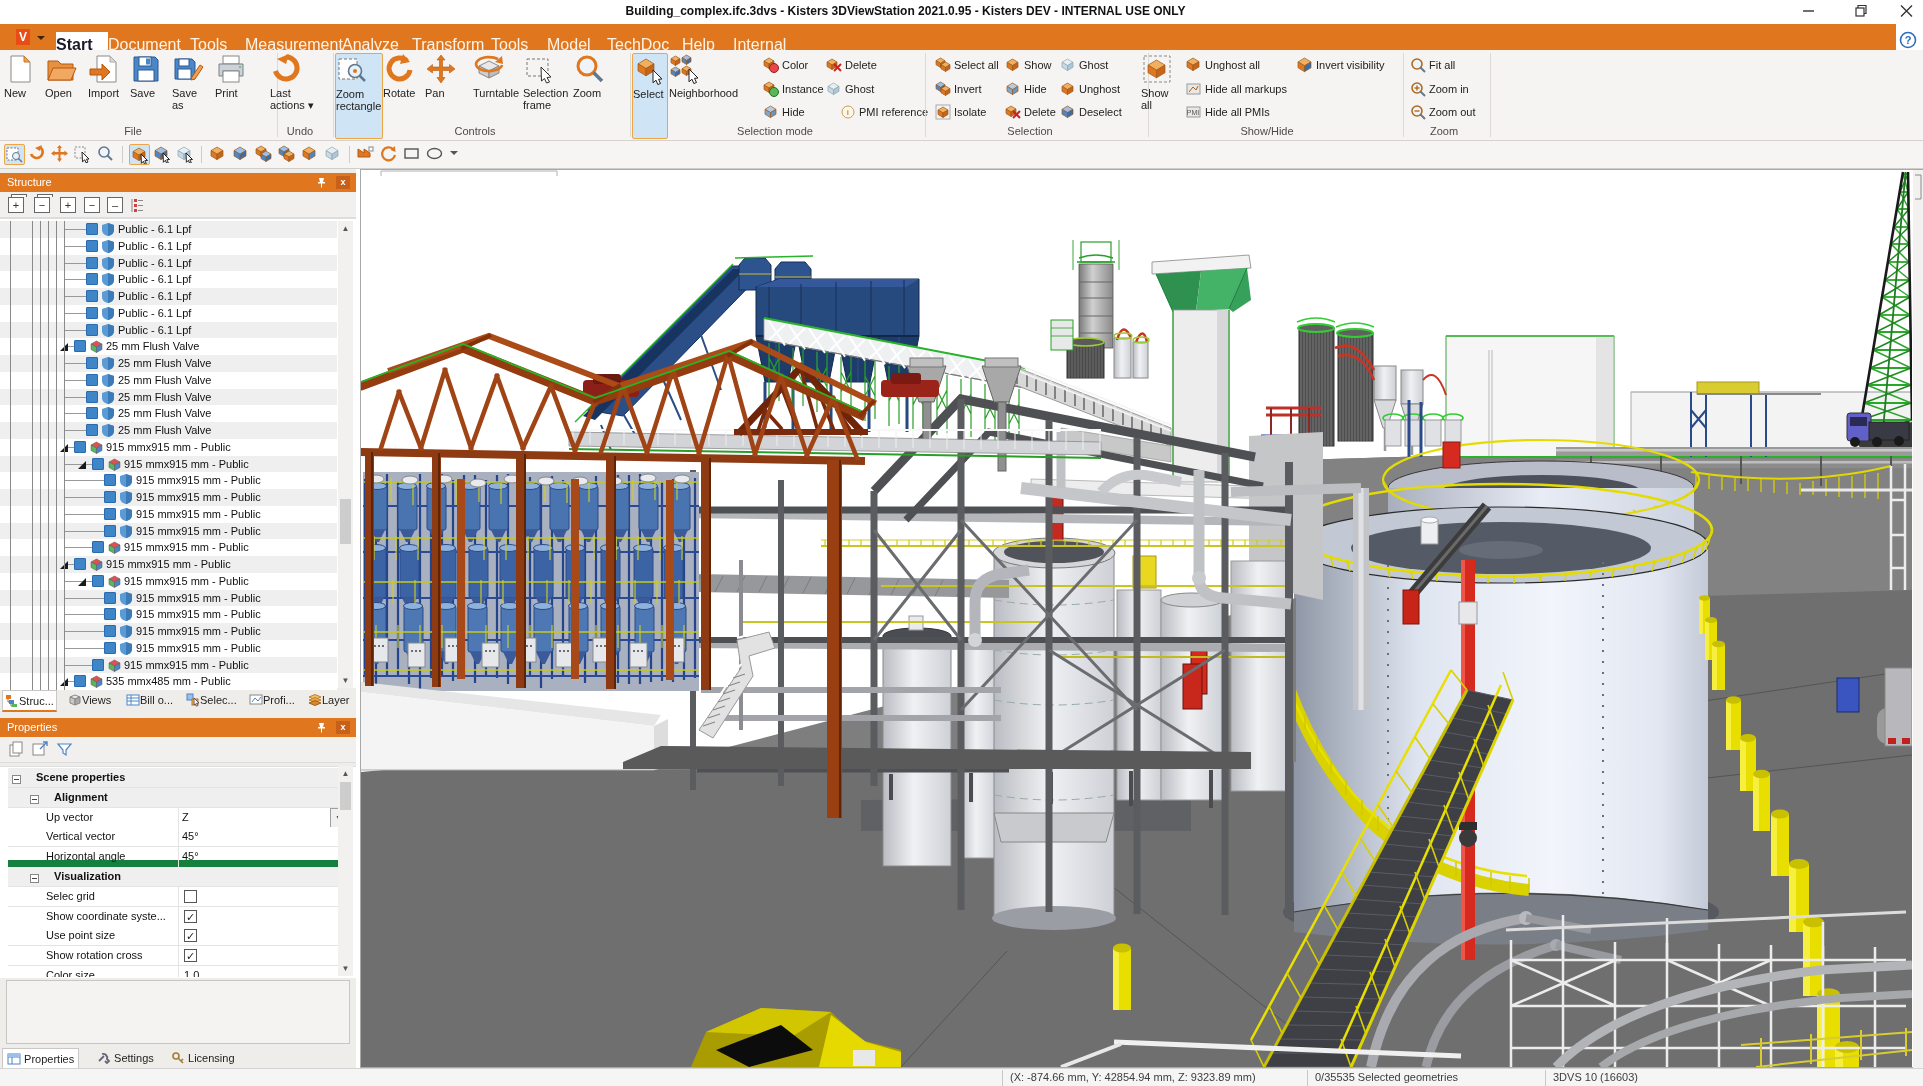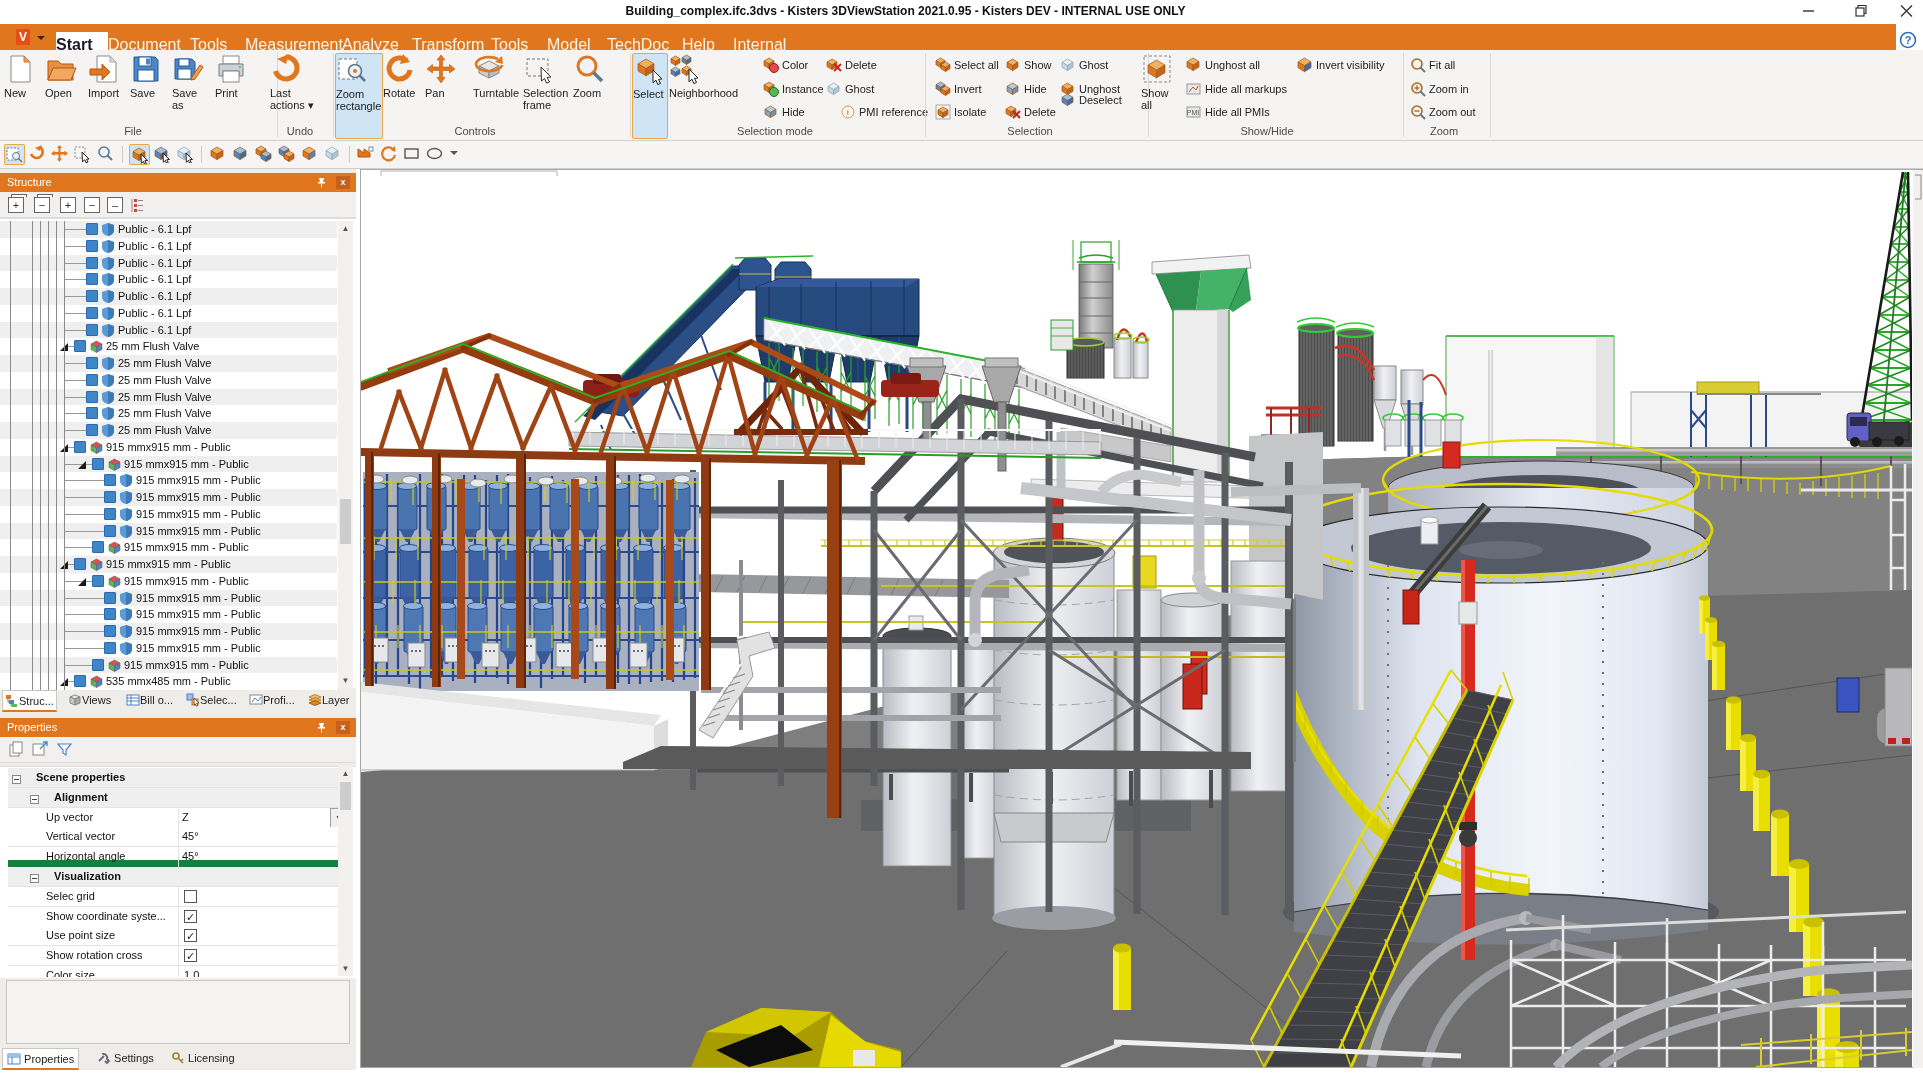--- a/index.html
+++ b/index.html
@@ -236,21 +236,21 @@
       <div class="sm" style="left:1060px;top:5px"><svg width="16" height="16" viewBox="0 0 16 16">
           <path d="M2 5.3 L7.5 2 L13 5.3 L7.5 8.6 Z" fill="#e8eef4" stroke="#8aa" stroke-width="0.7"></path>
           <path d="M2 5.3 V10.25 L7.5 13.55 V8.6 Z" fill="#c8d8e8" stroke="#8aa" stroke-width="0.7"></path>
           <path d="M13 5.3 V10.25 L7.5 13.55 V8.6 Z" fill="#b0c4d8" stroke="#8aa" stroke-width="0.7"></path>
         </svg>Ghost</div>
       <div class="sm" style="left:1060px;top:29px"><svg width="16" height="16" viewBox="0 0 16 16">
           <path d="M2 5.3 L7.5 2 L13 5.3 L7.5 8.6 Z" fill="#f0b060" stroke="#9a5a20" stroke-width="0.7"></path>
           <path d="M2 5.3 V10.25 L7.5 13.55 V8.6 Z" fill="#e0771e" stroke="#9a5a20" stroke-width="0.7"></path>
           <path d="M13 5.3 V10.25 L7.5 13.55 V8.6 Z" fill="#c86418" stroke="#9a5a20" stroke-width="0.7"></path>
         </svg>Unghost</div>
-      <div class="sm" style="left:1060px;top:40px"><svg width="16" height="16" viewBox="0 0 16 16">
+      <div class="sm" style="left:1060px;top:52px"><svg width="16" height="16" viewBox="0 0 16 16">
           <path d="M2 5.3 L7.5 2 L13 5.3 L7.5 8.6 Z" fill="#9cc0e8" stroke="#9a5a20" stroke-width="0.7"></path>
           <path d="M2 5.3 V10.25 L7.5 13.55 V8.6 Z" fill="#4a86c8" stroke="#9a5a20" stroke-width="0.7"></path>
           <path d="M13 5.3 V10.25 L7.5 13.55 V8.6 Z" fill="#3a6ea8" stroke="#9a5a20" stroke-width="0.7"></path>
         </svg>Deselect</div>
       <div class="gcap" style="left:1030px">Selection</div>
       <div class="gsep" style="left:1148px"></div>
       <div class="bb" style="left:1141px;width:40px;height:86px"><svg width="32" height="32" viewBox="0 0 32 32">
           <rect x="3" y="3" width="26" height="26" fill="none" stroke="#888" stroke-dasharray="3,2"></rect>
           <path d="M7 12.1 L15.5 7 L24 12.1 L15.5 17.2 Z" fill="#f0b060" stroke="#9a5a20" stroke-width="0.7"></path>
           <path d="M7 12.1 V19.75 L15.5 24.85 V17.2 Z" fill="#e0771e" stroke="#9a5a20" stroke-width="0.7"></path>
@@ -1687,12 +1687,20 @@
         <polygon points="330,897 345,862 400,838 470,842 500,870 540,880 540,897" fill="#a89c00"></polygon>
         <polygon points="345,862 400,838 470,842 432,866" fill="#d2c600"></polygon>
         <polygon points="355,880 420,855 452,880 388,897" fill="#0c0c0c"></polygon>
         <polygon points="470,845 505,872 540,882 540,897 458,897" fill="#e5d900"></polygon>
         <rect x="492" y="880" width="22" height="16" fill="#e8e8e8"></rect>
         <path d="M20,1 L20,6 M20,1 L196,1 L196,6" stroke="#b0b0b0" stroke-width="1" fill="none"></path>
       </svg></div>
     <div id="rstrip" class="abs"><svg width="10" height="40">
         <path d="M2 5 H8 V29 H2" fill="none" stroke="#8a8a8a" stroke-width="1"></path>
       </svg></div>
+    <div id="status" class="abs">
+      <div class="ssep" style="left:1002px"></div>
+      <span style="left:1010px">(X: -874.66 mm, Y: 42854.94 mm, Z: 9323.89 mm)</span>
+      <div class="ssep" style="left:1307px"></div>
+      <span style="left:1315px">0/35535 Selected geometries</span>
+      <div class="ssep" style="left:1545px"></div>
+      <span style="left:1553px">3DVS 10 (16603)</span>
+    </div>
   </div>
 </body></html>

